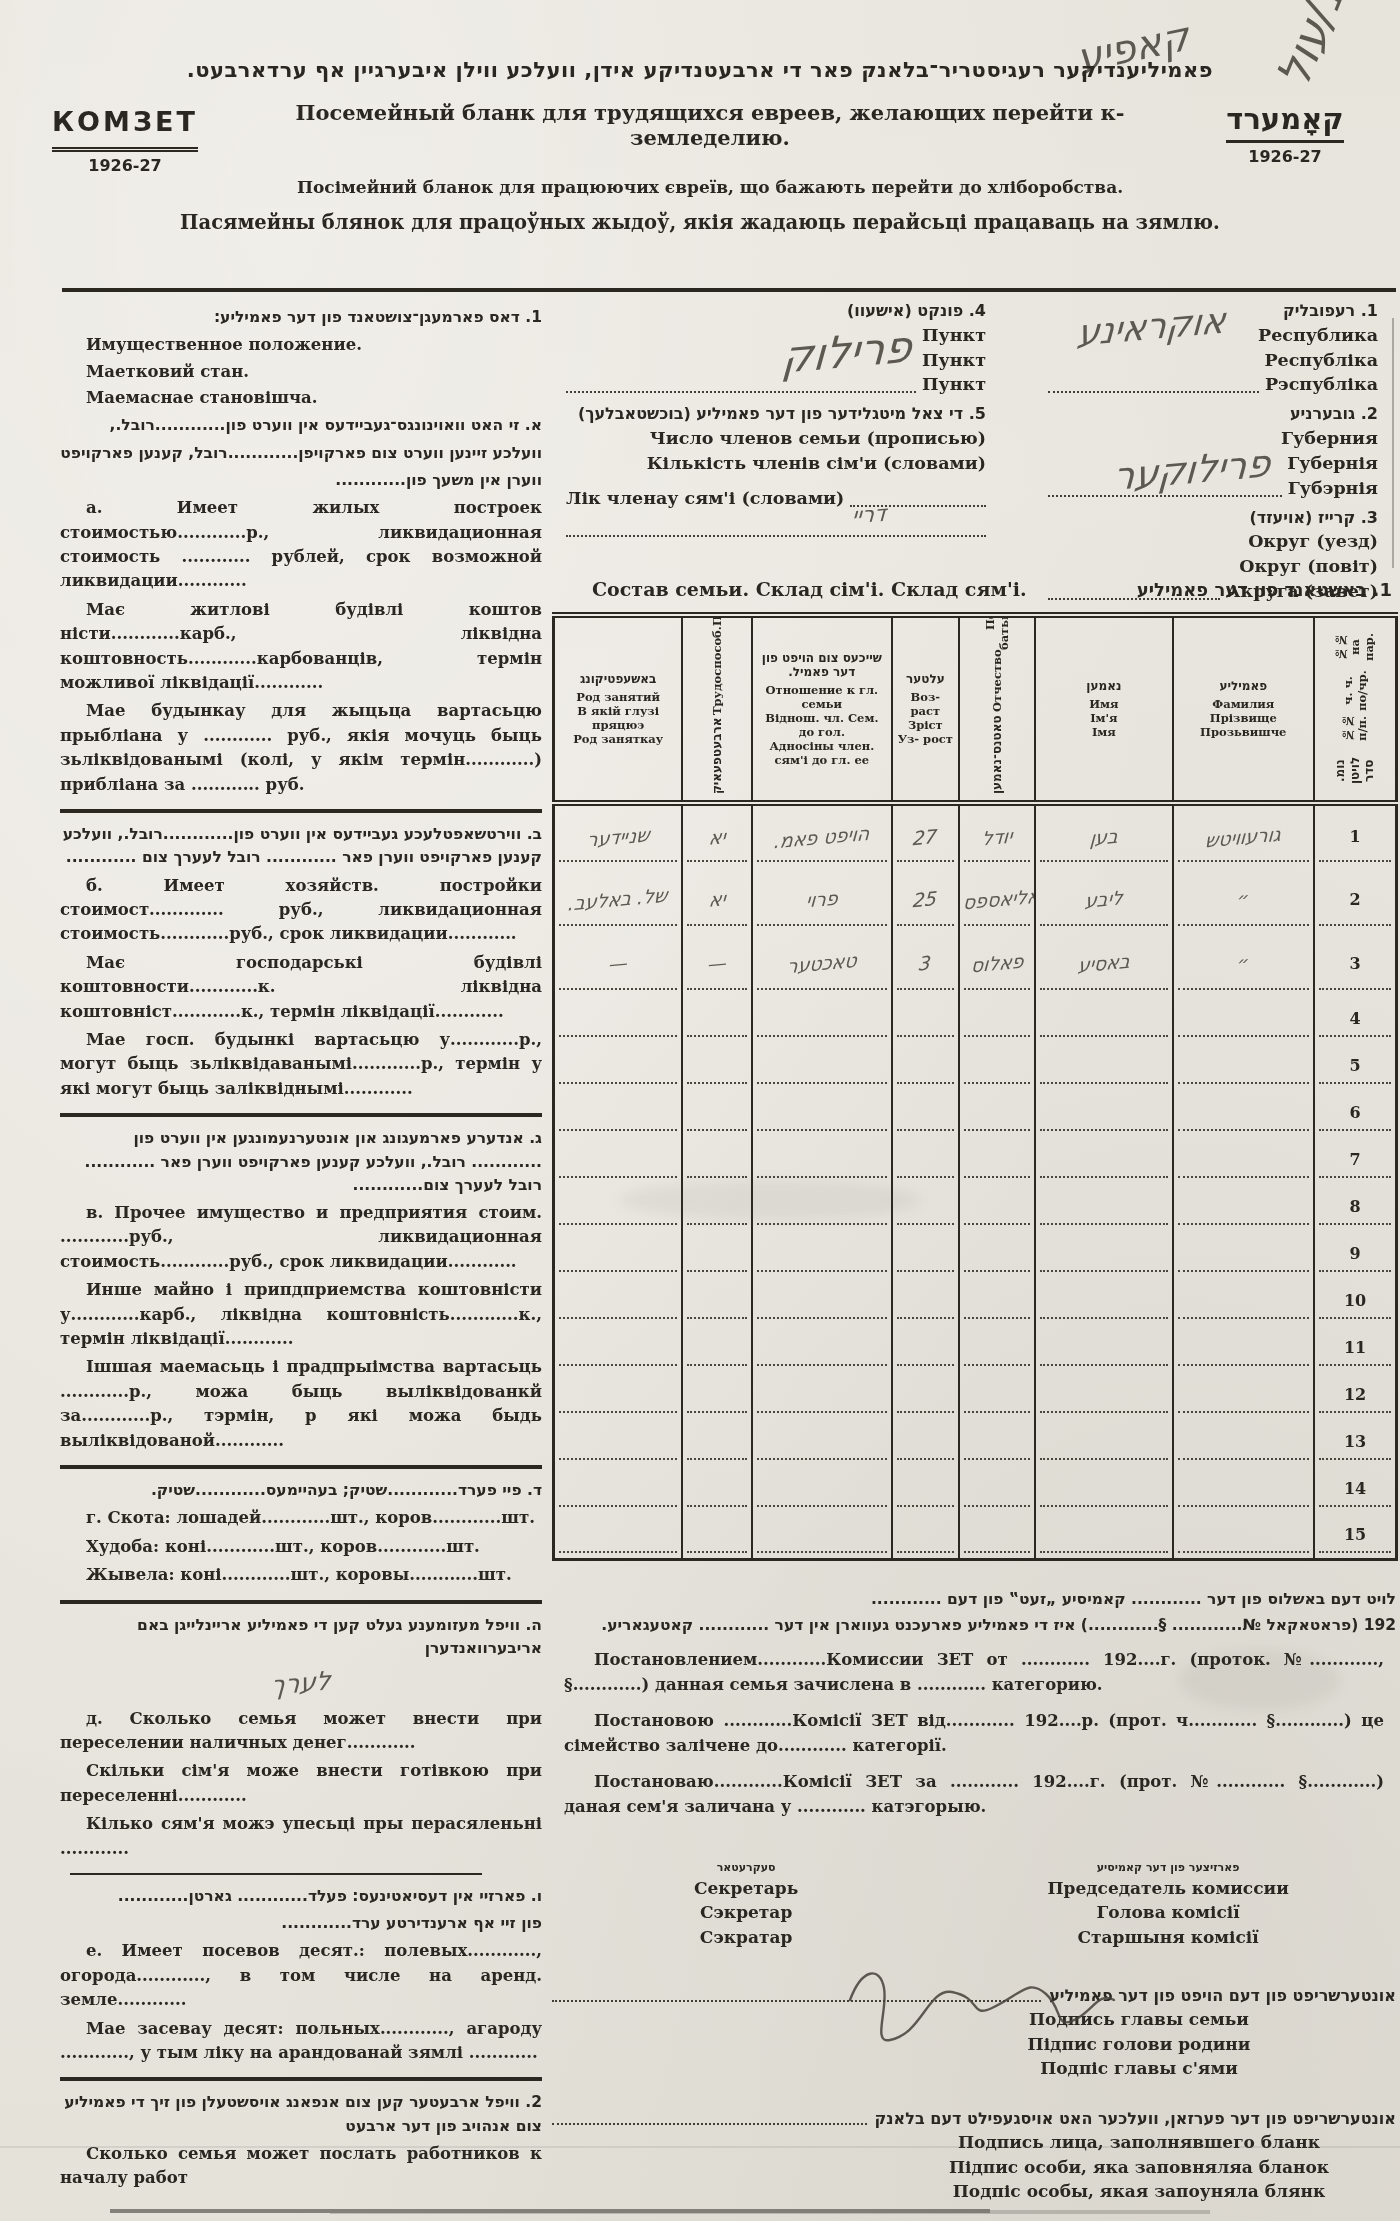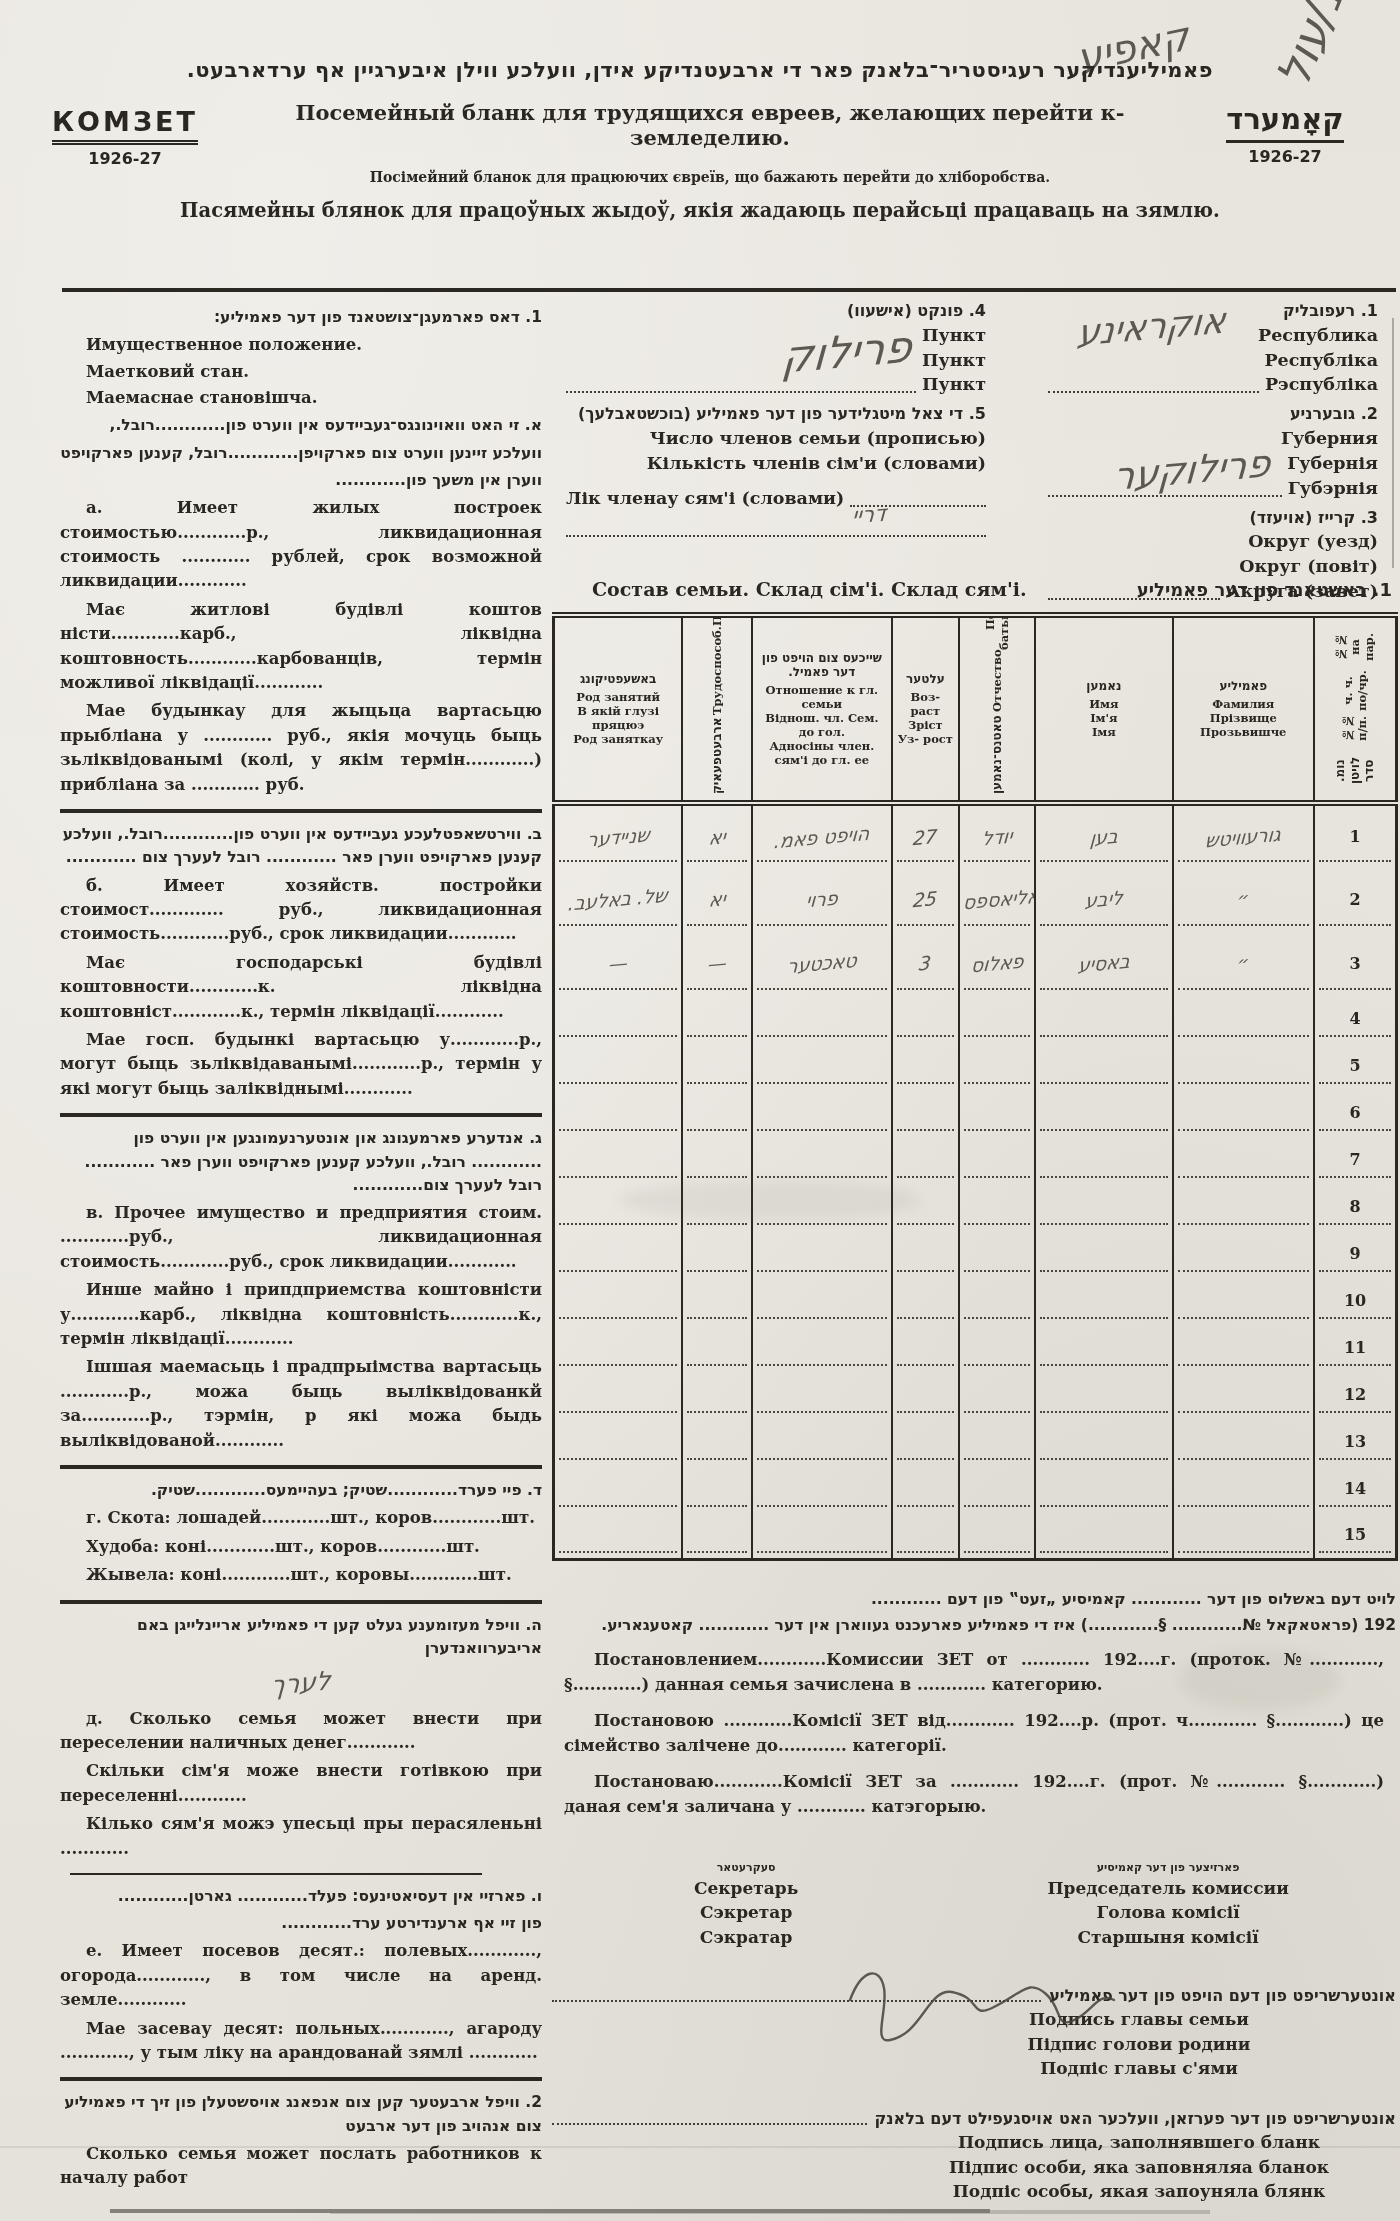--- a/index.html
+++ b/index.html
@@ -19,25 +19,25 @@
   .dotline{border-bottom:2px dotted #423e36;height:8px;}
   .rule{background:#2b2822;height:4px;}
   .rule-thin{background:#2b2822;height:2px;}
 
   
   .hdr{position:absolute;left:0;top:58px;width:100%;}
   .yid-top{width:1270px;margin:0 auto;text-align:center;font-size:21px;letter-spacing:.5px;}
   .hdr-row{display:flex;width:1340px;margin:18px auto 0;align-items:flex-start;}
   .komzet-block{width:190px;text-align:center;padding-top:6px;}
   .komzet{font-family:"DejaVu Sans", sans-serif;font-weight:bold;font-size:27px;letter-spacing:3px;
-     border-bottom:5px double #2b2822;display:inline-block;padding-bottom:3px;}
+     border-bottom:5px double #2b2822;display:inline-block;padding-bottom:10px;}
   .years{font-family:"DejaVu Sans", sans-serif;font-weight:bold;font-size:16px;margin-top:4px;}
   .titles{flex:1;text-align:center;}
   .title-ru{font-size:21px;}
-  .title-uk{font-size:14px;margin-top:19px;}
+  .title-uk{font-size:17px;margin-top:27px;}
   .komerd-block{width:170px;text-align:center;padding-top:2px;}
   .komerd{font-size:29px;border-bottom:3px solid #2b2822;display:inline-block;padding-bottom:4px;}
   .title-be{text-align:center;font-size:19.5px;margin-top:14px;}
   .hdr-rule{position:absolute;left:62px;top:288px;width:1334px;}
 
   
   .leftcol{position:absolute;left:60px;top:302px;width:482px;font-size:16.5px;line-height:1.48;}
   .leftcol p{margin:4px 0;}
   .leftcol p.cyr{text-align:justify;text-indent:26px;}
   .leftcol p.nohang{text-indent:0;}

